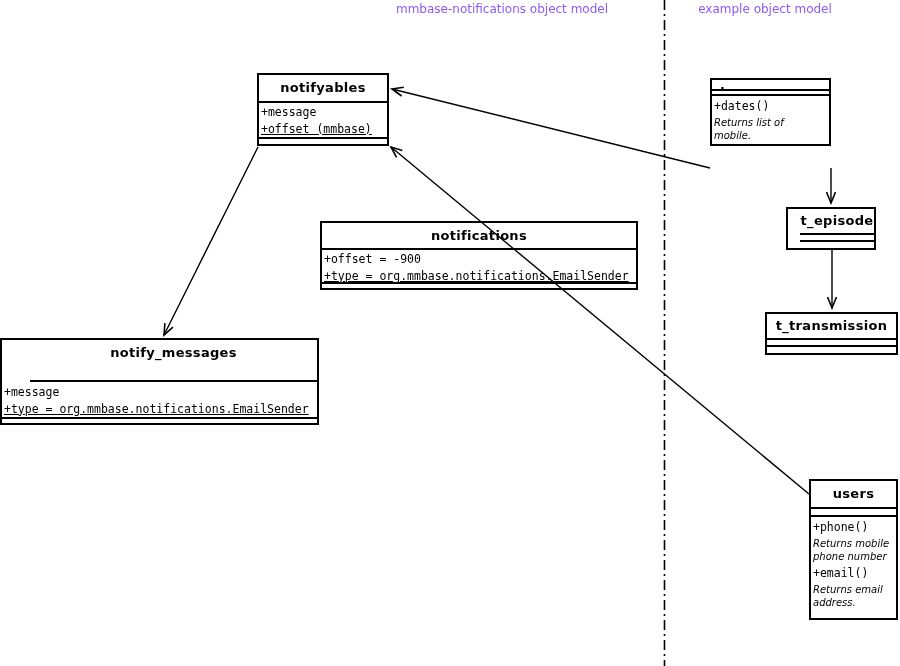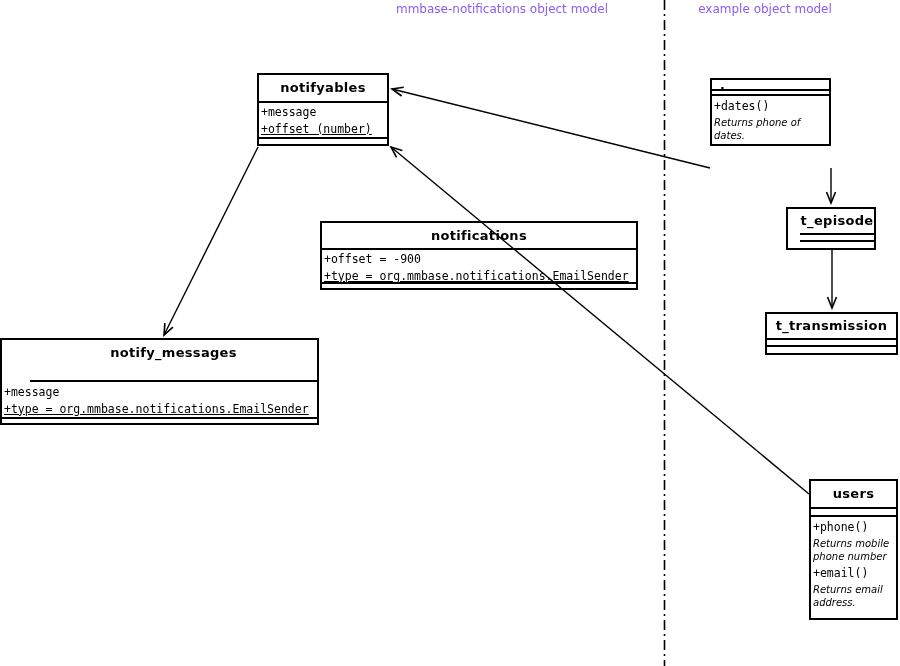--- a/index.html
+++ b/index.html
@@ -45,21 +45,21 @@
 
 <div class="canvas">
 
   <div class="top-label" style="left:502px;">mmbase-notifications object model</div>
   <div class="top-label" style="left:765px;">example object model</div>
 
   <div class="box" style="left:257px; top:73px; width:132px; height:73px;">
     <div class="row title" style="height:28px; line-height:26px;">notifyables</div>
     <div class="row attrs" style="height:36px;">
       <span class="line">+message</span>
-      <span class="line u">+offset (number)</span>
+      <span class="line u">+offset (mmbase)</span>
     </div>
     <div class="row last"></div>
   </div>
 
   <div class="box" style="left:320px; top:221px; width:318px; height:69px;">
     <div class="row title" style="height:27px; line-height:25px;">notifications</div>
     <div class="row attrs" style="height:34px;">
       <span class="line">+offset = -900</span>
       <span class="line u">+type = org.mmbase.notifications.EmailSender</span>
     </div>
@@ -75,21 +75,21 @@
       <span class="line u">+type = org.mmbase.notifications.EmailSender</span>
     </div>
     <div class="row last"></div>
   </div>
 
   <div class="box" style="left:710px; top:78px; width:121px; height:68px;">
     <div class="row title" style="height:25px; line-height:23px;">t_programme</div>
     <div class="row" style="height:9px;"></div>
     <div class="row last methods">
       <span class="line">+dates()</span>
-      <div class="note" style="width:95px;">Returns phone of dates.</div>
+      <div class="note" style="width:95px;">Returns list of mobile.</div>
     </div>
   </div>
 
   <div class="box" style="left:786px; top:207px; width:90px; height:43px;padding-left:12px;">
     <div class="row title" style="height:26px; line-height:24px;">t_episode</div>
     <div class="row" style="height:7px;"></div>
     <div class="row last"></div>
   </div>
 
   <div class="box" style="left:765px; top:312px; width:133px; height:43px;">

